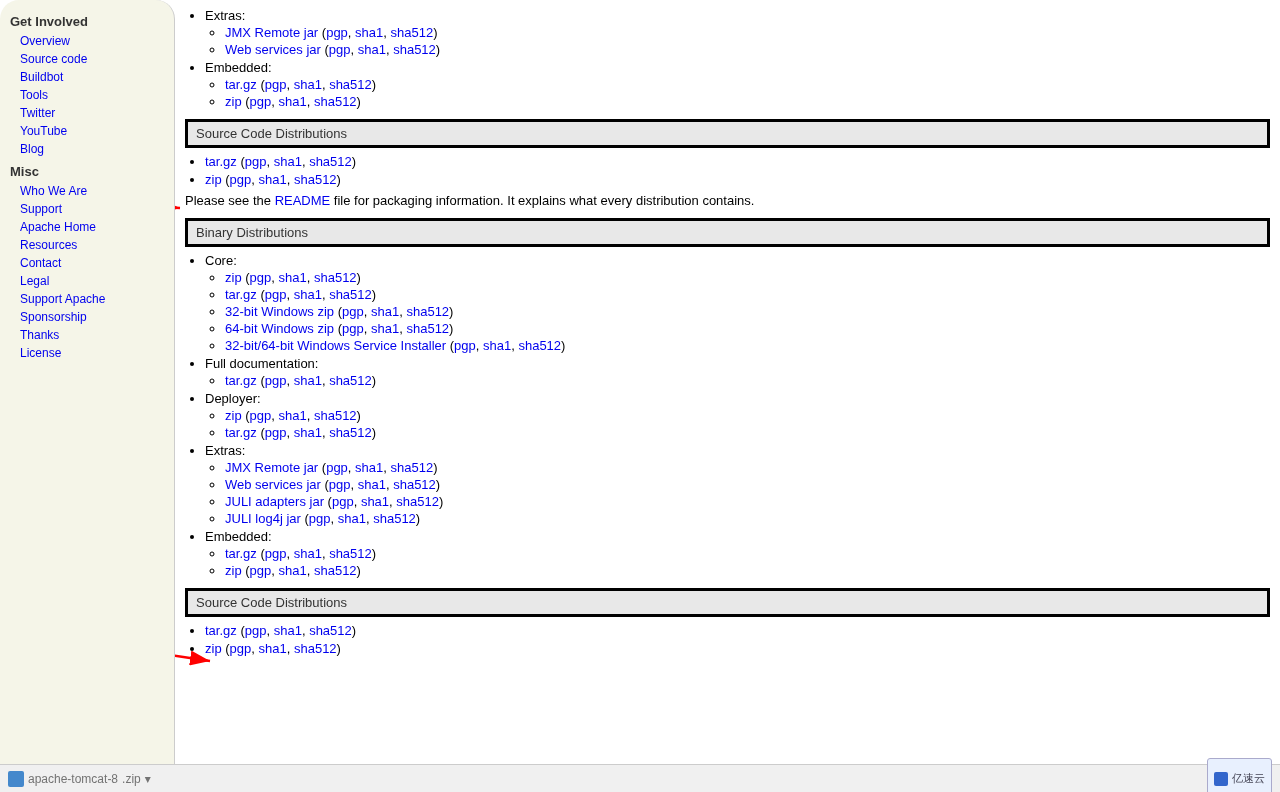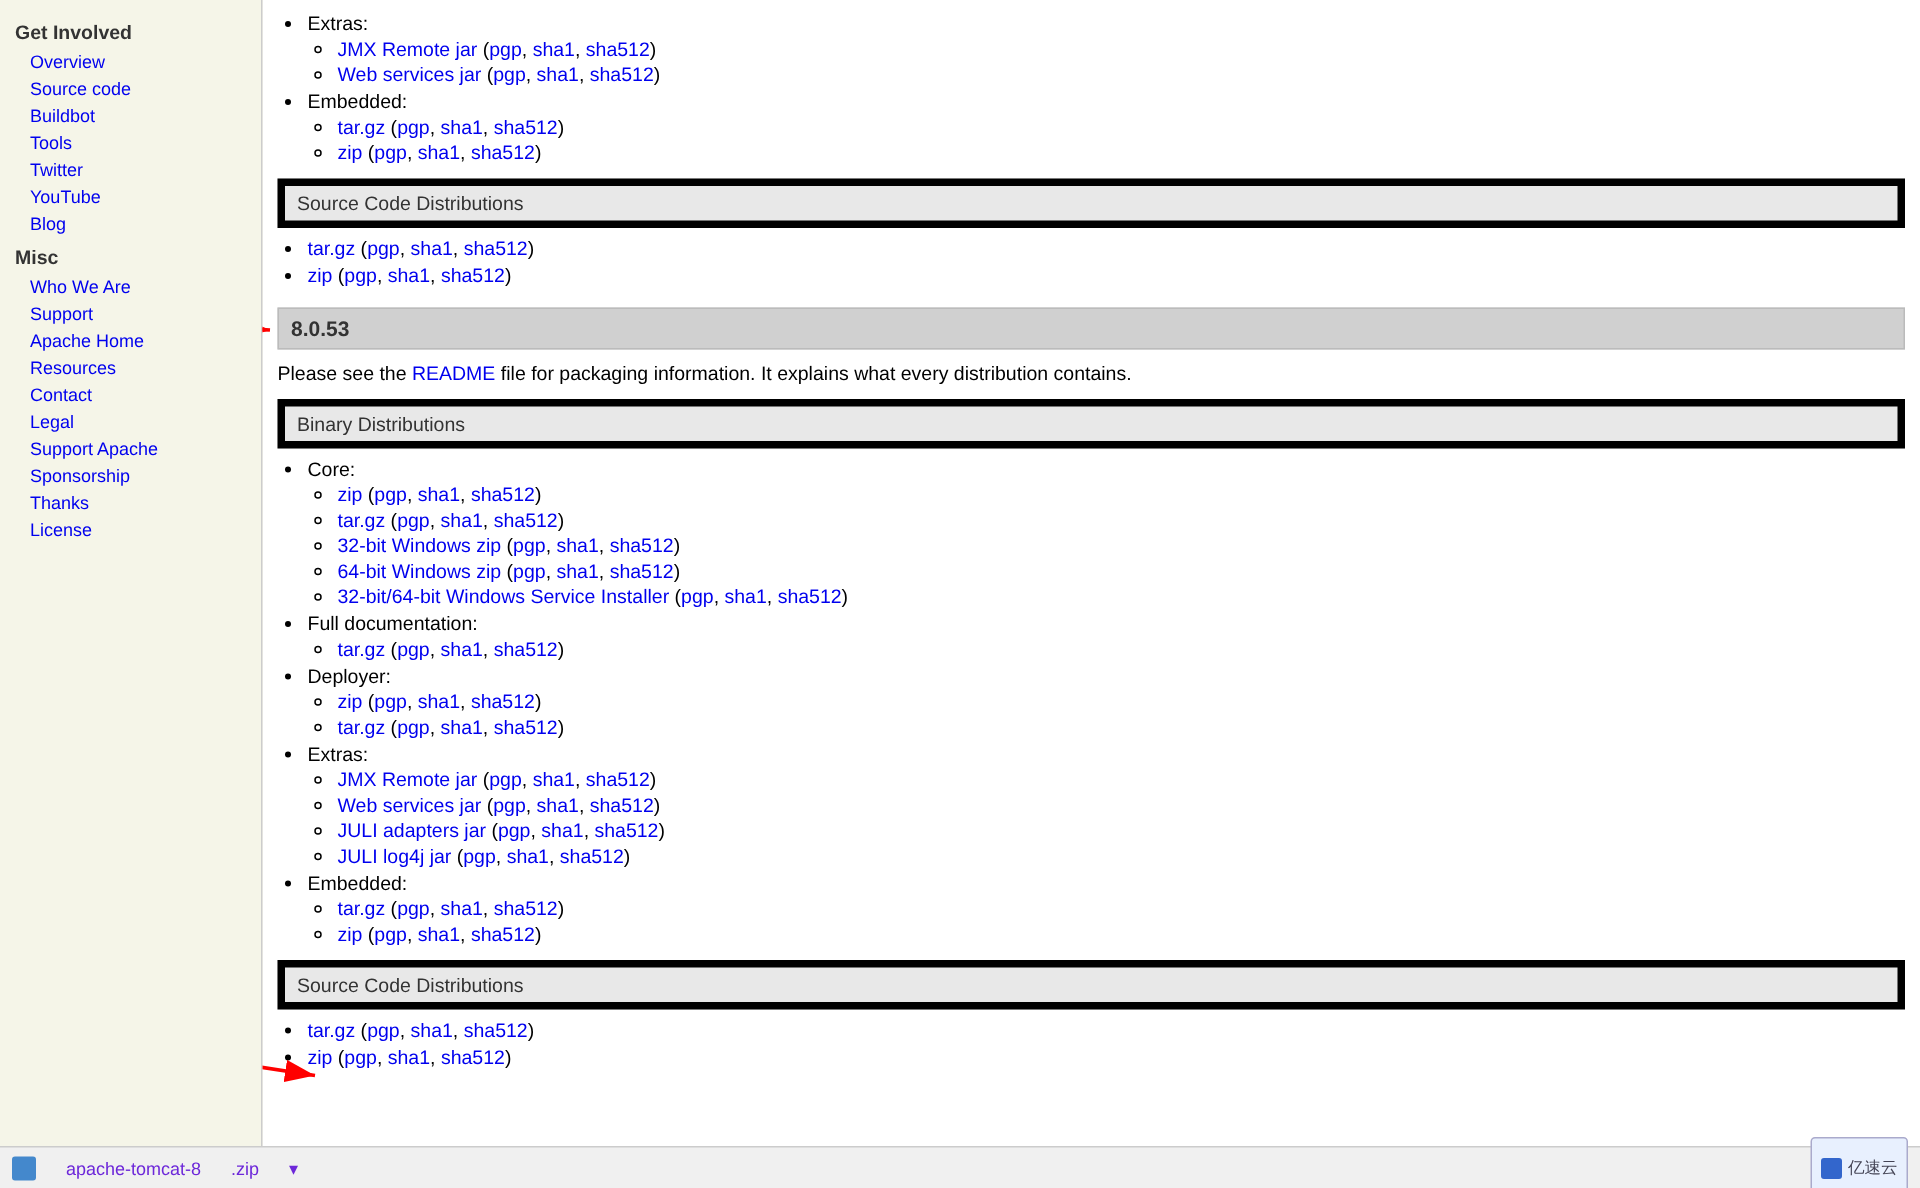--- a/index.html
+++ b/index.html
@@ -7,20 +7,21 @@
 
     
     #sidebar {
       width: 175px;
       min-width: 175px;
       background: #f5f5e8;
       border-right: 1px solid #ccc;
       padding: 8px 0;
       min-height: 792px;
       overflow-y: auto;
+      border-radius: 19px;
     }
     .sidebar-section-title {
       font-weight: bold;
       font-size: 13px;
       padding: 6px 10px 3px 10px;
       color: #333;
     }
     .sidebar-link {
       display: block;
       padding: 2px 2px 2px 20px;
@@ -34,21 +35,21 @@
     #main {
       flex: 1;
       padding: 0 10px;
       overflow-y: auto;
       position: relative;
     }
 
     
     .section-header {
       background: #e8e8e8;
-      border: 5px solid #000000;
+      border: 3px solid #000000;
       padding: 4px 8px;
       font-size: 13px;
       font-weight: normal;
       color: #333;
       margin: 10px 0 6px 0;
     }
 
     .version-header {
       background: #d0d0d0;
       border: 1px solid #bbb;
@@ -92,22 +93,22 @@
       border-top: 1px solid #ccc;
       display: flex;
       align-items: center;
       padding: 0 8px;
       font-size: 12px;
       gap: 6px;
     }
     .bottom-file-item {
       display: flex;
       align-items: center;
-      gap: 20px;
-      color: #6d28d9;
+      gap: 4px;
+      color: #737373;
     }
     .yisudu-badge {
       margin-left: auto;
       background: #e8f0fe;
       border: 1px solid #aac;
       border-radius: 3px;
       padding: 12px 6px;
       font-size: 11px;
       color: #445;
       display: flex;
@@ -206,21 +207,20 @@
       <svg width="200" height="40" xmlns="http://www.w3.org/2000/svg">
         <defs>
           <marker id="arrowhead1" markerWidth="8" markerHeight="6" refX="8" refY="3" orient="auto">
             <polygon points="0 0, 8 3, 0 6" fill="red"></polygon>
           </marker>
         </defs>
         <line x1="10" y1="15" x2="185" y2="25" stroke="red" stroke-width="2.5" marker-end="url(#arrowhead1)"></line>
       </svg>
     </div>
 
-    <h2 class="version-header">8.0.53</h2>
 
     <p class="readme-text">
       Please see the
       <a href="#">README</a>
       file for packaging information. It explains what every distribution contains.
     </p>
 
     <h3 class="section-header">Binary Distributions</h3>
 
     <ul>

